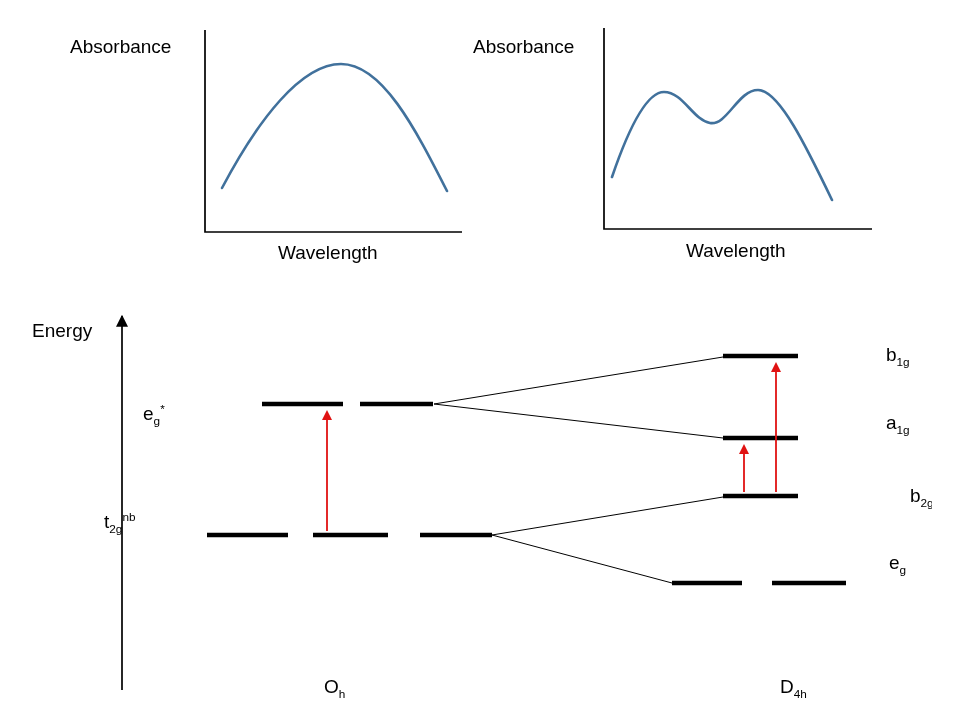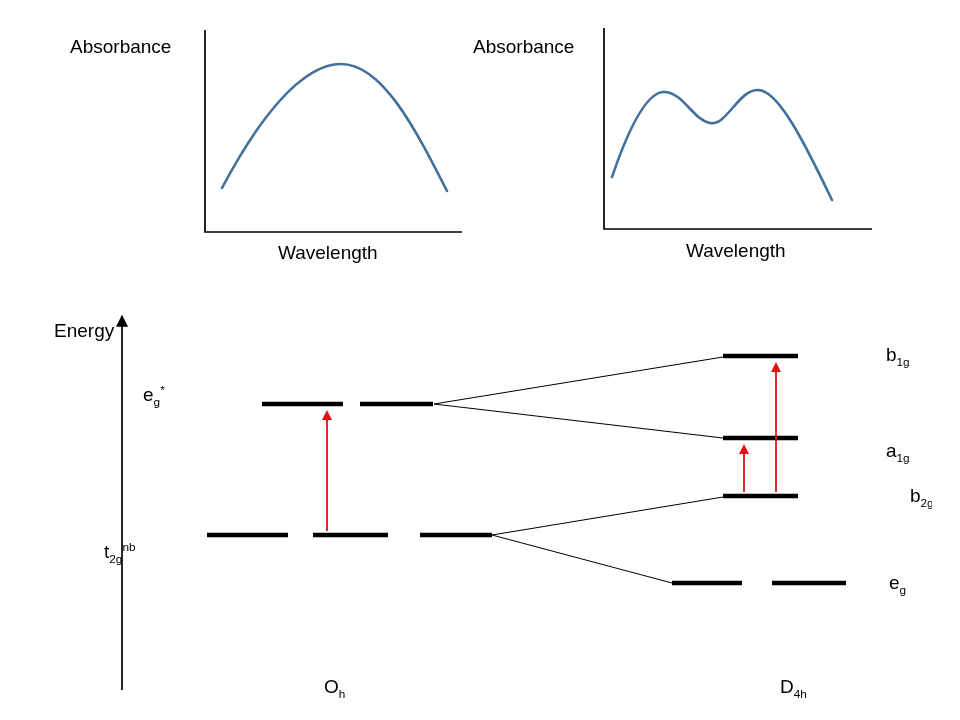--- a/index.html
+++ b/index.html
@@ -54,31 +54,31 @@
     <line x1="744" y1="492" x2="744" y2="446" stroke="#E01212" stroke-width="1.8" marker-end="url(#arrowRed)"></line>
     <line x1="776" y1="492" x2="776" y2="364" stroke="#E01212" stroke-width="1.8" marker-end="url(#arrowRed)"></line>
   </svg>
 
   <div class="lbl" style="left:70px;top:36px">Absorbance</div>
   <div class="lbl" style="left:278px;top:242px">Wavelength</div>
 
   <div class="lbl" style="left:473px;top:36px">Absorbance</div>
   <div class="lbl" style="left:686px;top:240px">Wavelength</div>
 
-  <div class="lbl" style="left:54px;top:320px">Energy</div>
+  <div class="lbl" style="left:32px;top:320px">Energy</div>
 
-  <div class="lbl" style="left:143px;top:383px"><span>e</span><sub>g</sub><sup>*</sup></div>
+  <div class="lbl" style="left:143px;top:402px"><span>e</span><sub>g</sub><sup>*</sup></div>
 
-  <div class="lbl" style="left:104px;top:540px"><span>t</span><sub>2g</sub><sup>nb</sup></div>
+  <div class="lbl" style="left:104px;top:510px"><span>t</span><sub>2g</sub><sup>nb</sup></div>
 
   <div class="lbl" style="left:886px;top:344px"><span>b</span><sub>1g</sub></div>
 
-  <div class="lbl" style="left:886px;top:440px"><span>a</span><sub>1g</sub></div>
+  <div class="lbl" style="left:886px;top:412px"><span>a</span><sub>1g</sub></div>
 
   <div class="lbl" style="left:910px;top:485px"><span>b</span><sub>2g</sub></div>
 
-  <div class="lbl" style="left:889px;top:572px"><span>e</span><sub>g</sub></div>
+  <div class="lbl" style="left:889px;top:552px"><span>e</span><sub>g</sub></div>
 
   <div class="lbl" style="left:324px;top:676px"><span>O</span><sub>h</sub></div>
 
   <div class="lbl" style="left:780px;top:676px"><span>D</span><sub>4h</sub></div>
 
 </div>
 
 </body></html>

